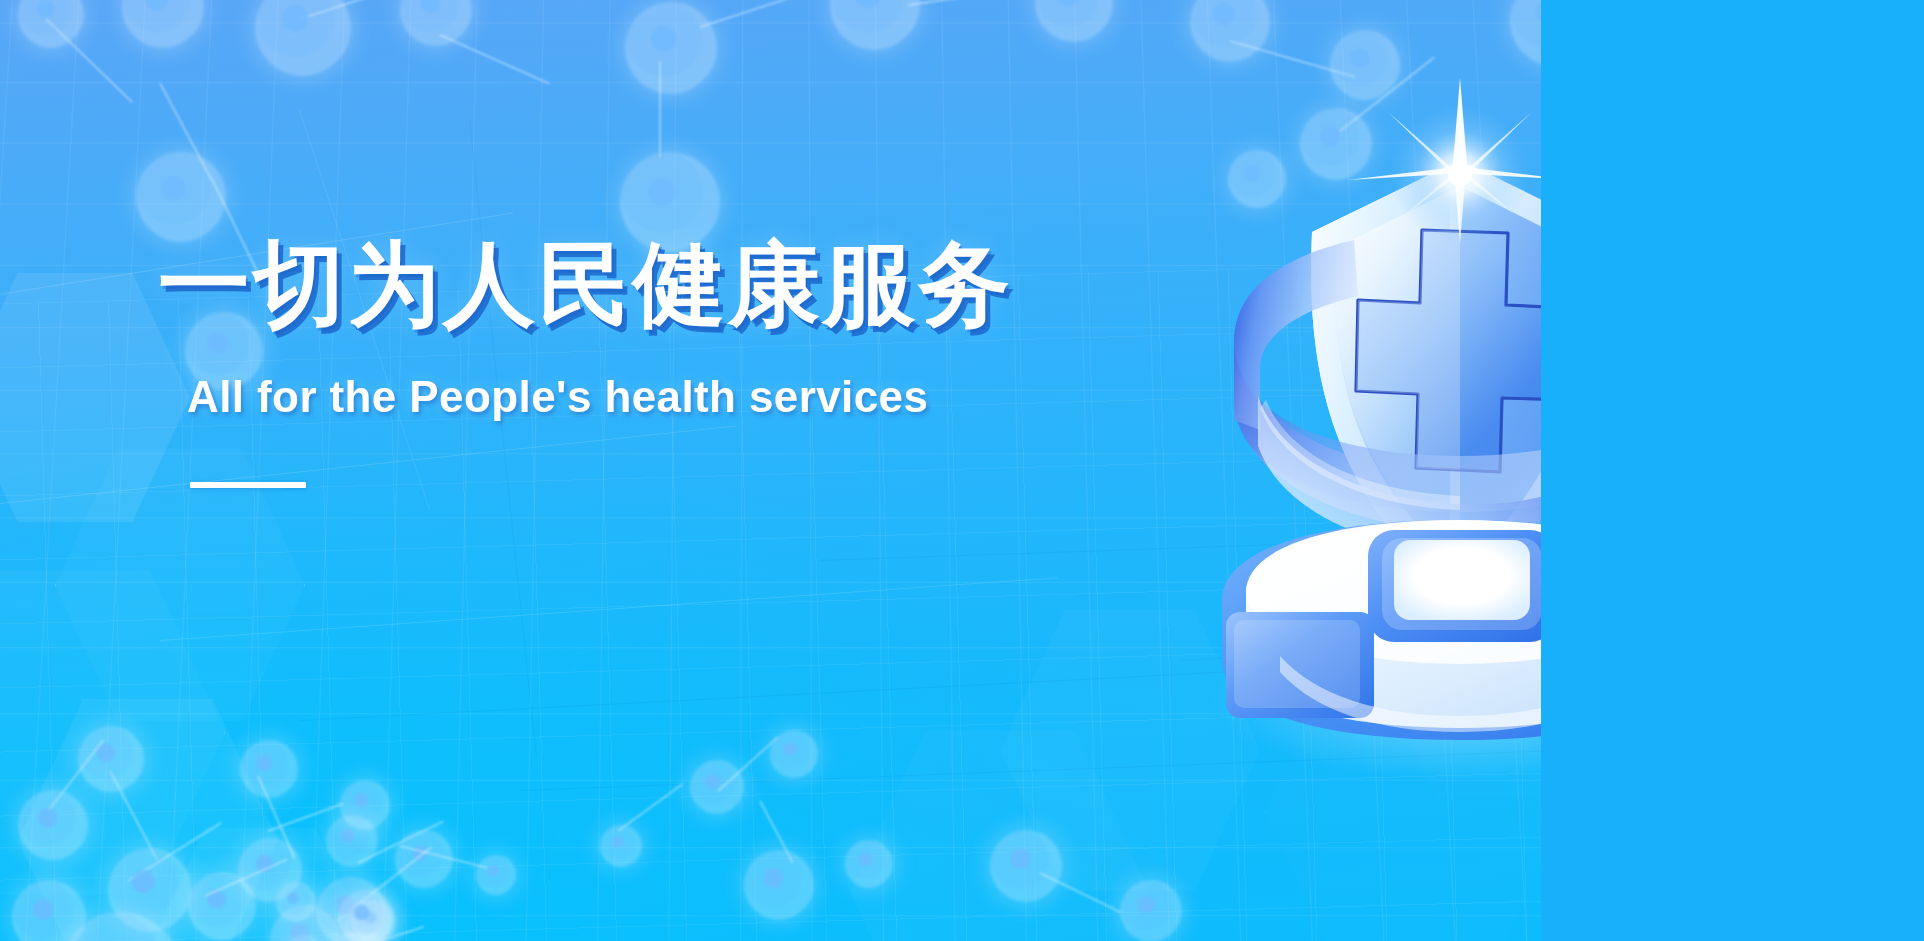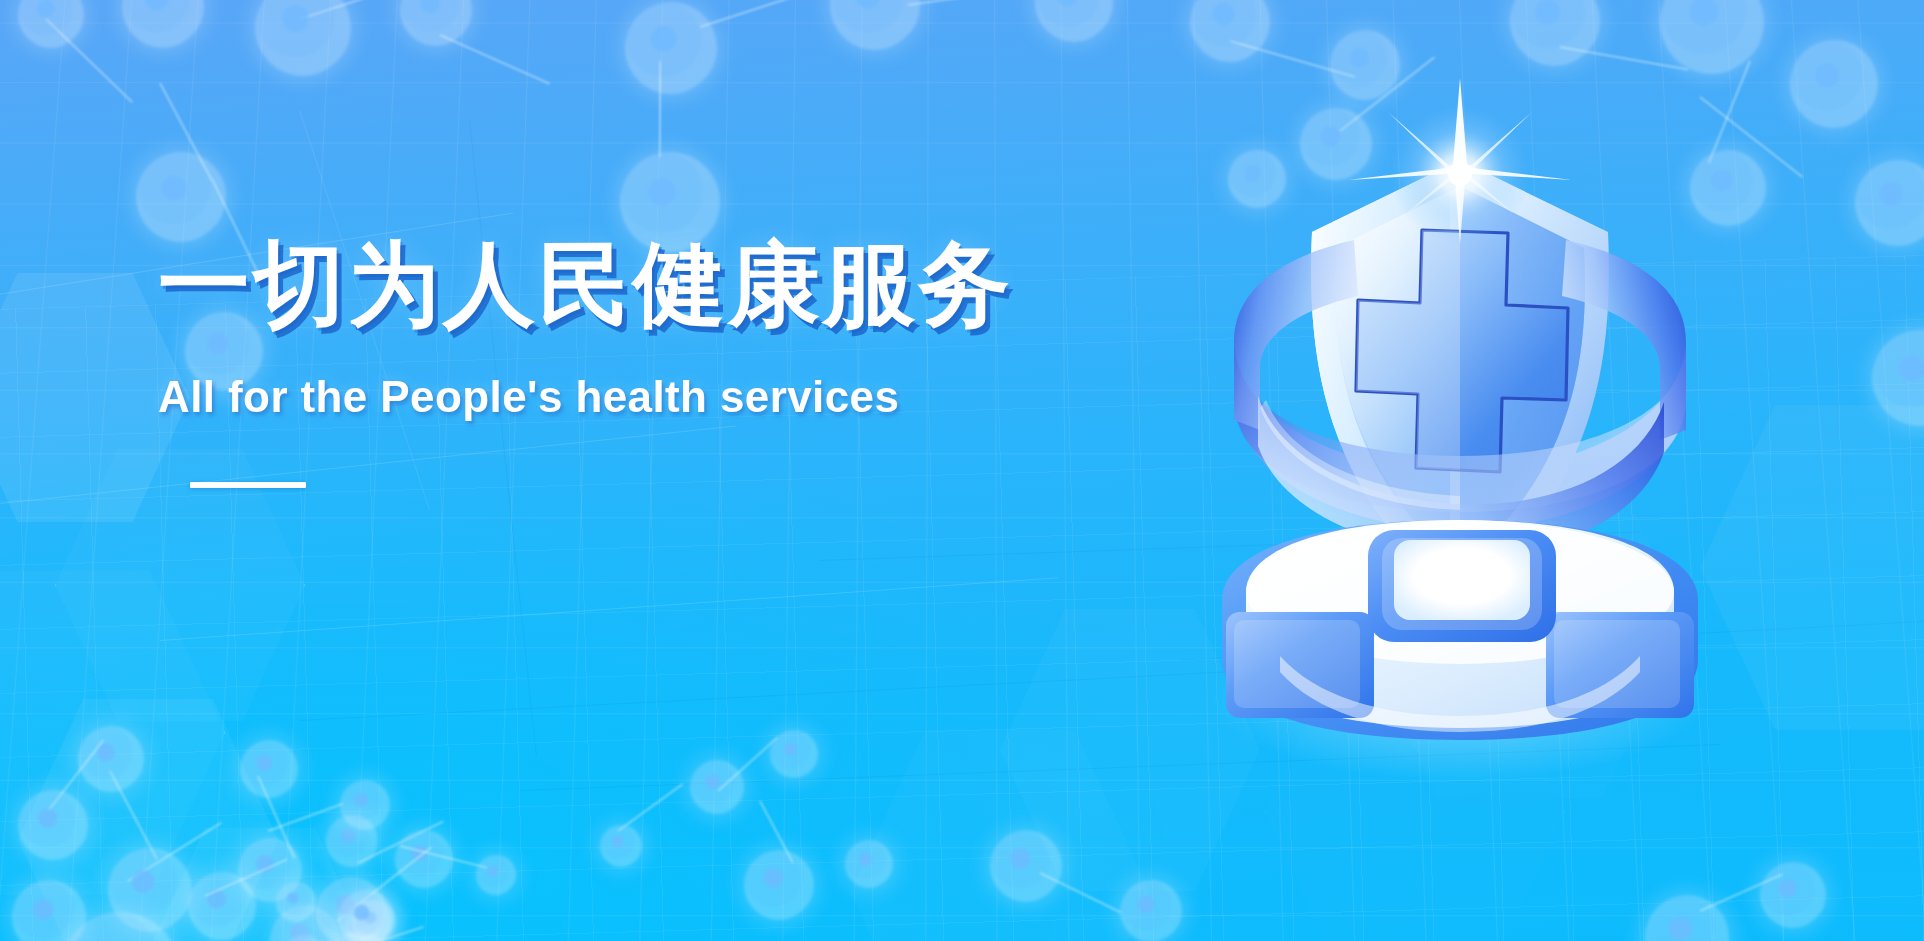--- a/index.html
+++ b/index.html
@@ -1,21 +1,21 @@
 <!DOCTYPE html>
 <html><head>
 <meta charset="utf-8">
 <style>
   * { margin:0; padding:0; box-sizing:border-box; }
   html,body { width:1924px; height:941px; overflow:hidden; background:#18b0fa; }
   body { font-family:"Liberation Sans", sans-serif; }
 
   .banner{
     position:relative;
-    width:1924px; height:941px;
+    width:1541px; height:941px;
     overflow:hidden;
     background:
       radial-gradient(ellipse 1400px 800px at 18% 95%, rgba(0,200,255,.55) 0%, rgba(0,200,255,0) 62%),
       linear-gradient(176deg, #5aa6f7 0%, #44adf9 22%, #2ab4fb 48%, #16b9fc 72%, #0dbcfd 100%);
   }
 
   
   .grid{
     position:absolute; inset:0;
     background-image:
@@ -77,20 +77,21 @@
       2px 3px 0 rgba(40,120,220,.55),
       0 0 26px rgba(255,255,255,.18);
   }
   .subline{
     margin-top:38px;
     font-size:44px; font-weight:bold; color:#ffffff;
     letter-spacing:.4px; white-space:nowrap;
     text-shadow:
       2px 3px 5px rgba(20,90,190,.55),
       0 0 14px rgba(255,255,255,.22);
+    margin-left: 29px;
   }
   .rule{
     margin-top:60px; margin-left:32px;
     width:116px; height:6px; background:#ffffff; border-radius:1px;
     box-shadow:0 1px 4px rgba(20,90,190,.35);
   }
 
   
   .art{ position:absolute; left:1130px; top:100px; width:660px; height:700px; }
   .art svg{ width:100%; height:100%; display:block; overflow:visible; }

